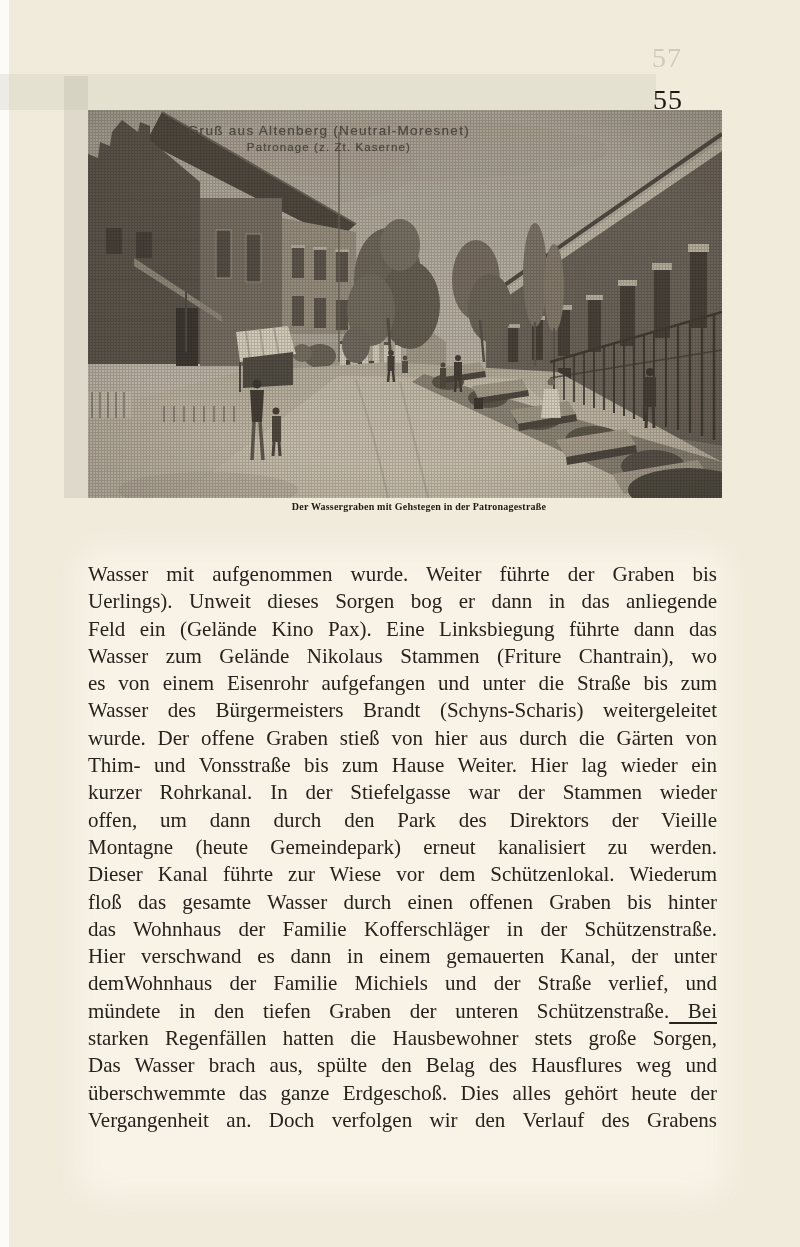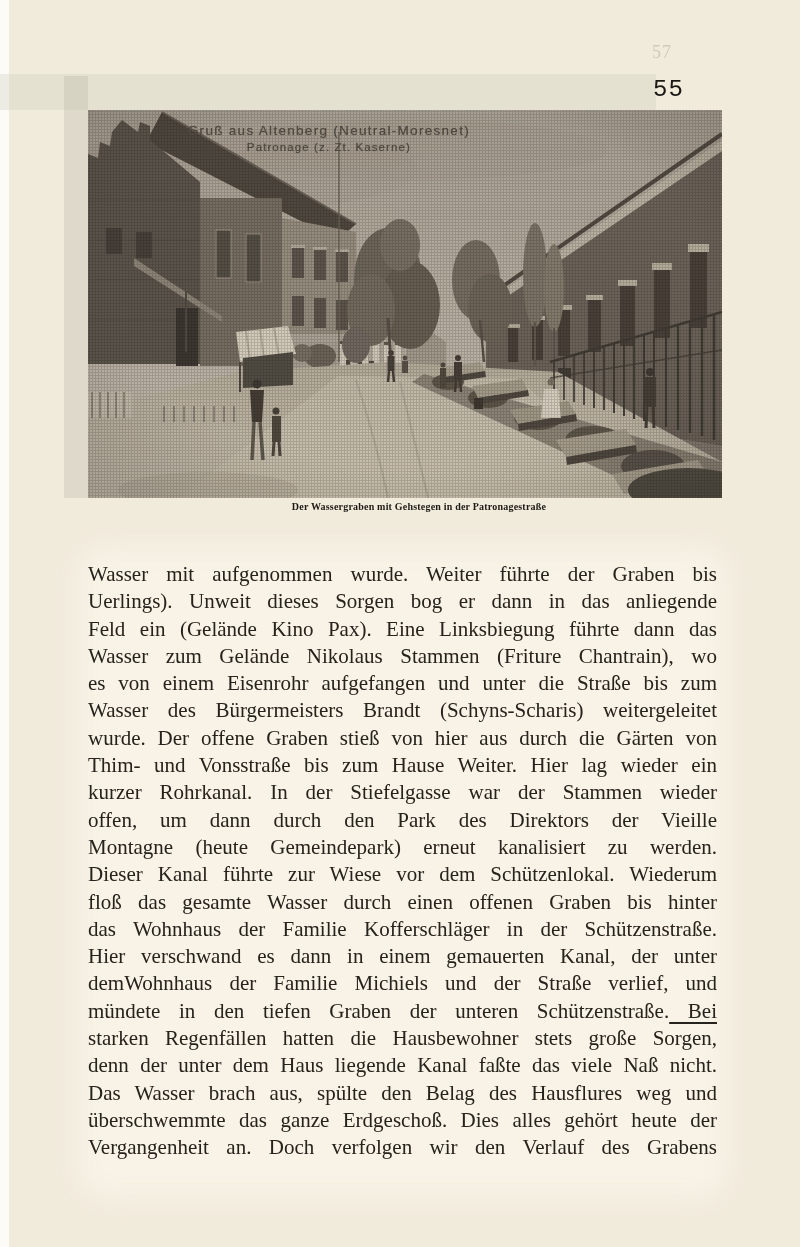--- a/index.html
+++ b/index.html
@@ -5,22 +5,22 @@
   html,body{margin:0;padding:0;background:#e8e4d6;}
   .page{
     position:relative;width:800px;height:1247px;margin:0 auto;
     background:#f1ebdc;overflow:hidden;
     font-family:"Liberation Serif",serif;color:#26221c;
   }
   .white-edge{position:absolute;left:0;top:0;width:9px;height:100%;background:#fcfbf7;}
   .scan-band-top{position:absolute;left:0;top:74px;width:656px;height:36px;background:rgba(203,201,186,.30);}
   .scan-band-left{position:absolute;left:64px;top:76px;width:24px;height:422px;background:rgba(193,189,174,.38);}
   .text-glow{position:absolute;left:78px;top:548px;width:650px;height:650px;background:rgba(253,249,238,.55);border-radius:26px;filter:blur(14px);}
-  .ghost-number{position:absolute;left:652px;top:42px;font-size:18px;color:#a9a48e;opacity:.45;letter-spacing:1px;text-align:right;}
-  .page-number{position:absolute;left:653px;top:76px;font-size:24px;color:#1b1813;letter-spacing:1px;font-family:Liberation Mono, monospace;}
+  .ghost-number{position:absolute;left:652px;top:42px;font-size:28px;color:#a9a48e;opacity:.45;letter-spacing:1px;text-align:right;}
+  .page-number{position:absolute;left:653px;top:84px;font-size:28px;color:#1b1813;letter-spacing:1px;}
 
   .photo{position:absolute;left:88px;top:110px;width:634px;height:388px;background:#b5aea2;}
   .photo svg{position:absolute;left:0;top:0;display:block;}
   .halftone{position:absolute;inset:0;pointer-events:none;mix-blend-mode:multiply;
     background-image:radial-gradient(rgba(42,36,30,.17) 1px, transparent 1.1px);
     background-size:3px 3px;}
   .photo-text{position:absolute;top:13px;left:4%;width:68%;text-align:center;
     font-family:"Liberation Sans",sans-serif;color:#544e46;
     text-shadow:0 0 1px rgba(84,78,70,.65);filter:blur(.2px);}
   .photo-text .l1{font-size:13.5px;letter-spacing:1.3px;}
@@ -316,18 +316,17 @@
       <div class="line">kurzer Rohrkanal. In der Stiefelgasse war der Stammen wieder</div>
       <div class="line">offen, um dann durch den Park des Direktors der Vieille</div>
       <div class="line">Montagne (heute Gemeindepark) erneut kanalisiert zu werden.</div>
       <div class="line">Dieser Kanal führte zur Wiese vor dem Schützenlokal. Wiederum</div>
       <div class="line">floß das gesamte Wasser durch einen offenen Graben bis hinter</div>
       <div class="line">das Wohnhaus der Familie Kofferschläger in der Schützenstraße.</div>
       <div class="line">Hier verschwand es dann in einem gemauerten Kanal, der unter</div>
       <div class="line">demWohnhaus der Familie Michiels und der Straße verlief, und</div>
       <div class="line">mündete in den tiefen Graben der unteren Schützenstraße.<span class="underlined"> Bei</span></div>
       <div class="line">starken Regenfällen hatten die Hausbewohner stets große Sorgen,</div>
-      <div class="line">denn der unter dem Haus liegende Kanal faßte das viele Naß nicht.</div>
       <div class="line">Das Wasser brach aus, spülte den Belag des Hausflures weg und</div>
       <div class="line">überschwemmte das ganze Erdgeschoß. Dies alles gehört heute der</div>
       <div class="line">Vergangenheit an. Doch verfolgen wir den Verlauf des Grabens</div>
     </main>
 </div>
 
 </body></html>

